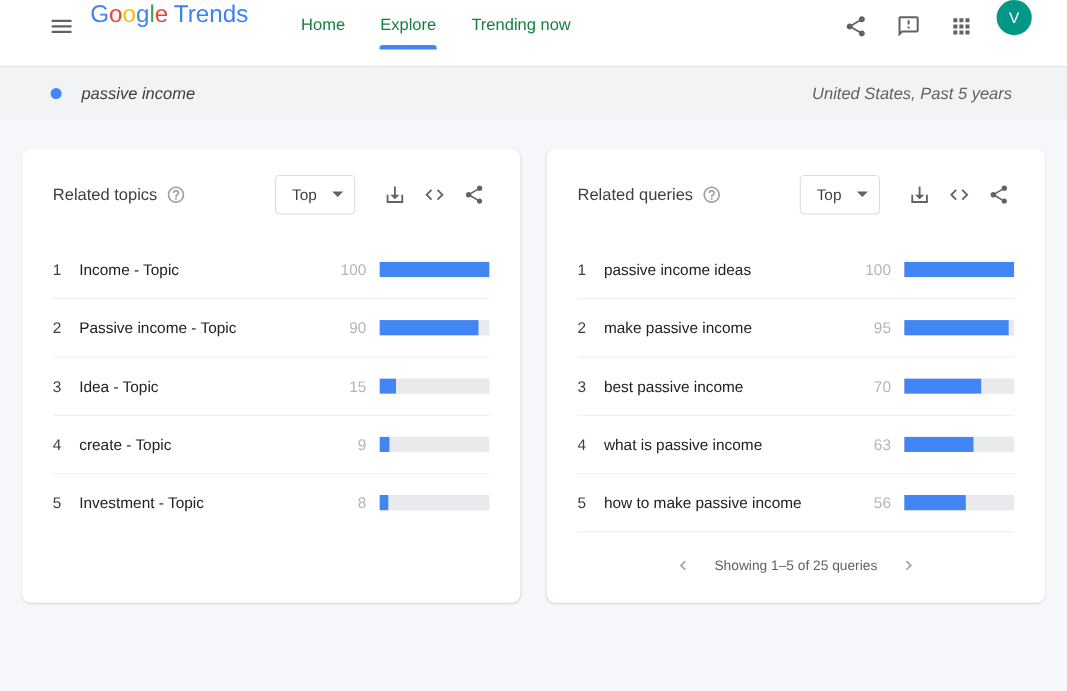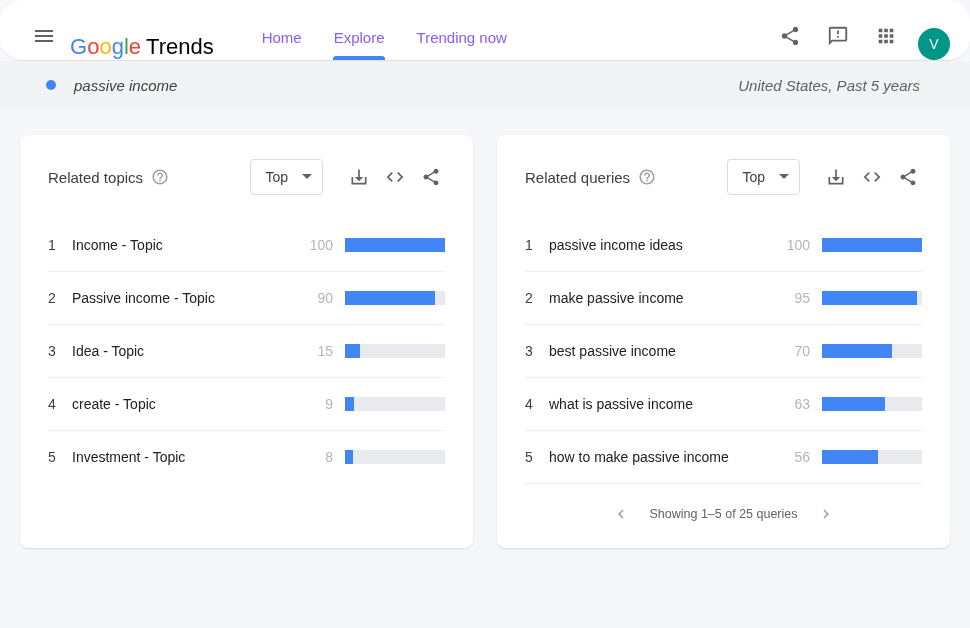--- a/index.html
+++ b/index.html
@@ -1,27 +1,27 @@
 <!DOCTYPE html>
 <html><head>
   <meta charset="utf-8">
   <style>
     * { box-sizing: border-box; margin: 0; padding: 0; }
     body { font-family: Arial, "Google Sans", Roboto, sans-serif; background: #f5f7fa; width: 970px; height: 628px; overflow: hidden; }
 
     
-    .app-header { background: #fff; height: 61px; display: flex; align-items: flex-end; padding: 0 20px; border-bottom: 1px solid #e0e0e0; border-radius: 22px; }
+    .app-header { background: #fff; height: 61px; display: flex; align-items: flex-start; padding: 0 32px; border-bottom: 1px solid #e0e0e0; }
     .menu-btn { width: 48px; height: 48px; display: flex; align-items: center; justify-content: center; cursor: pointer; }
     .menu-btn svg { width: 24px; height: 24px; fill: #5f6368; }
     .logo-box { display: flex; align-items: baseline; gap: 4px; margin-left: 2px; }
     .g-logo { font-size: 22px; font-weight: 500; }
     .g-g1 { color: #4285F4; } .g-o1 { color: #EA4335; } .g-o2 { color: #FBBC05; } .g-g2 { color: #4285F4; } .g-l { color: #34A853; } .g-e { color: #EA4335; }
-    .trends-word { color: #000000; font-size: 22px; font-weight: 400; margin-left: 1px; }
+    .trends-word { color: #3b82f6; font-size: 22px; font-weight: 400; margin-left: 1px; }
     .top-nav { display: flex; margin-left: 48px; gap: 32px; }
-    .nav-link { color: #8b5cf6; font-size: 15px; height: 45px; display: flex; align-items: center; cursor: pointer; position: relative; }
+    .nav-link { color: #15803d; font-size: 15px; height: 45px; display: flex; align-items: center; cursor: pointer; position: relative; }
     .nav-link.active::after { content: ""; position: absolute; bottom: 0; left: 50%; transform: translateX(-50%); width: 52px; height: 4px; background: #4285F4; border-radius: 3px 3px 0 0; }
     .header-spacer { flex: 1; }
     .hicon { width: 48px; height: 48px; display: flex; align-items: center; justify-content: center; cursor: pointer; }
     .hicon svg { width: 22px; height: 22px; fill: #5f6368; }
     .avatar { width: 32px; height: 32px; border-radius: 50%; background: #009688; color: #fff; display: flex; align-items: center; justify-content: center; font-size: 14px; margin-left: 8px; cursor: pointer; }
 
     
     .filter-bar { background: #f1f3f4; height: 48px; display: flex; align-items: center; padding: 0 46px; font-style: italic; }
     .term-dot { width: 10px; height: 10px; border-radius: 50%; background: #4285F4; margin-right: 18px; }
     .term-label { font-size: 15px; color: #3c4043; }

